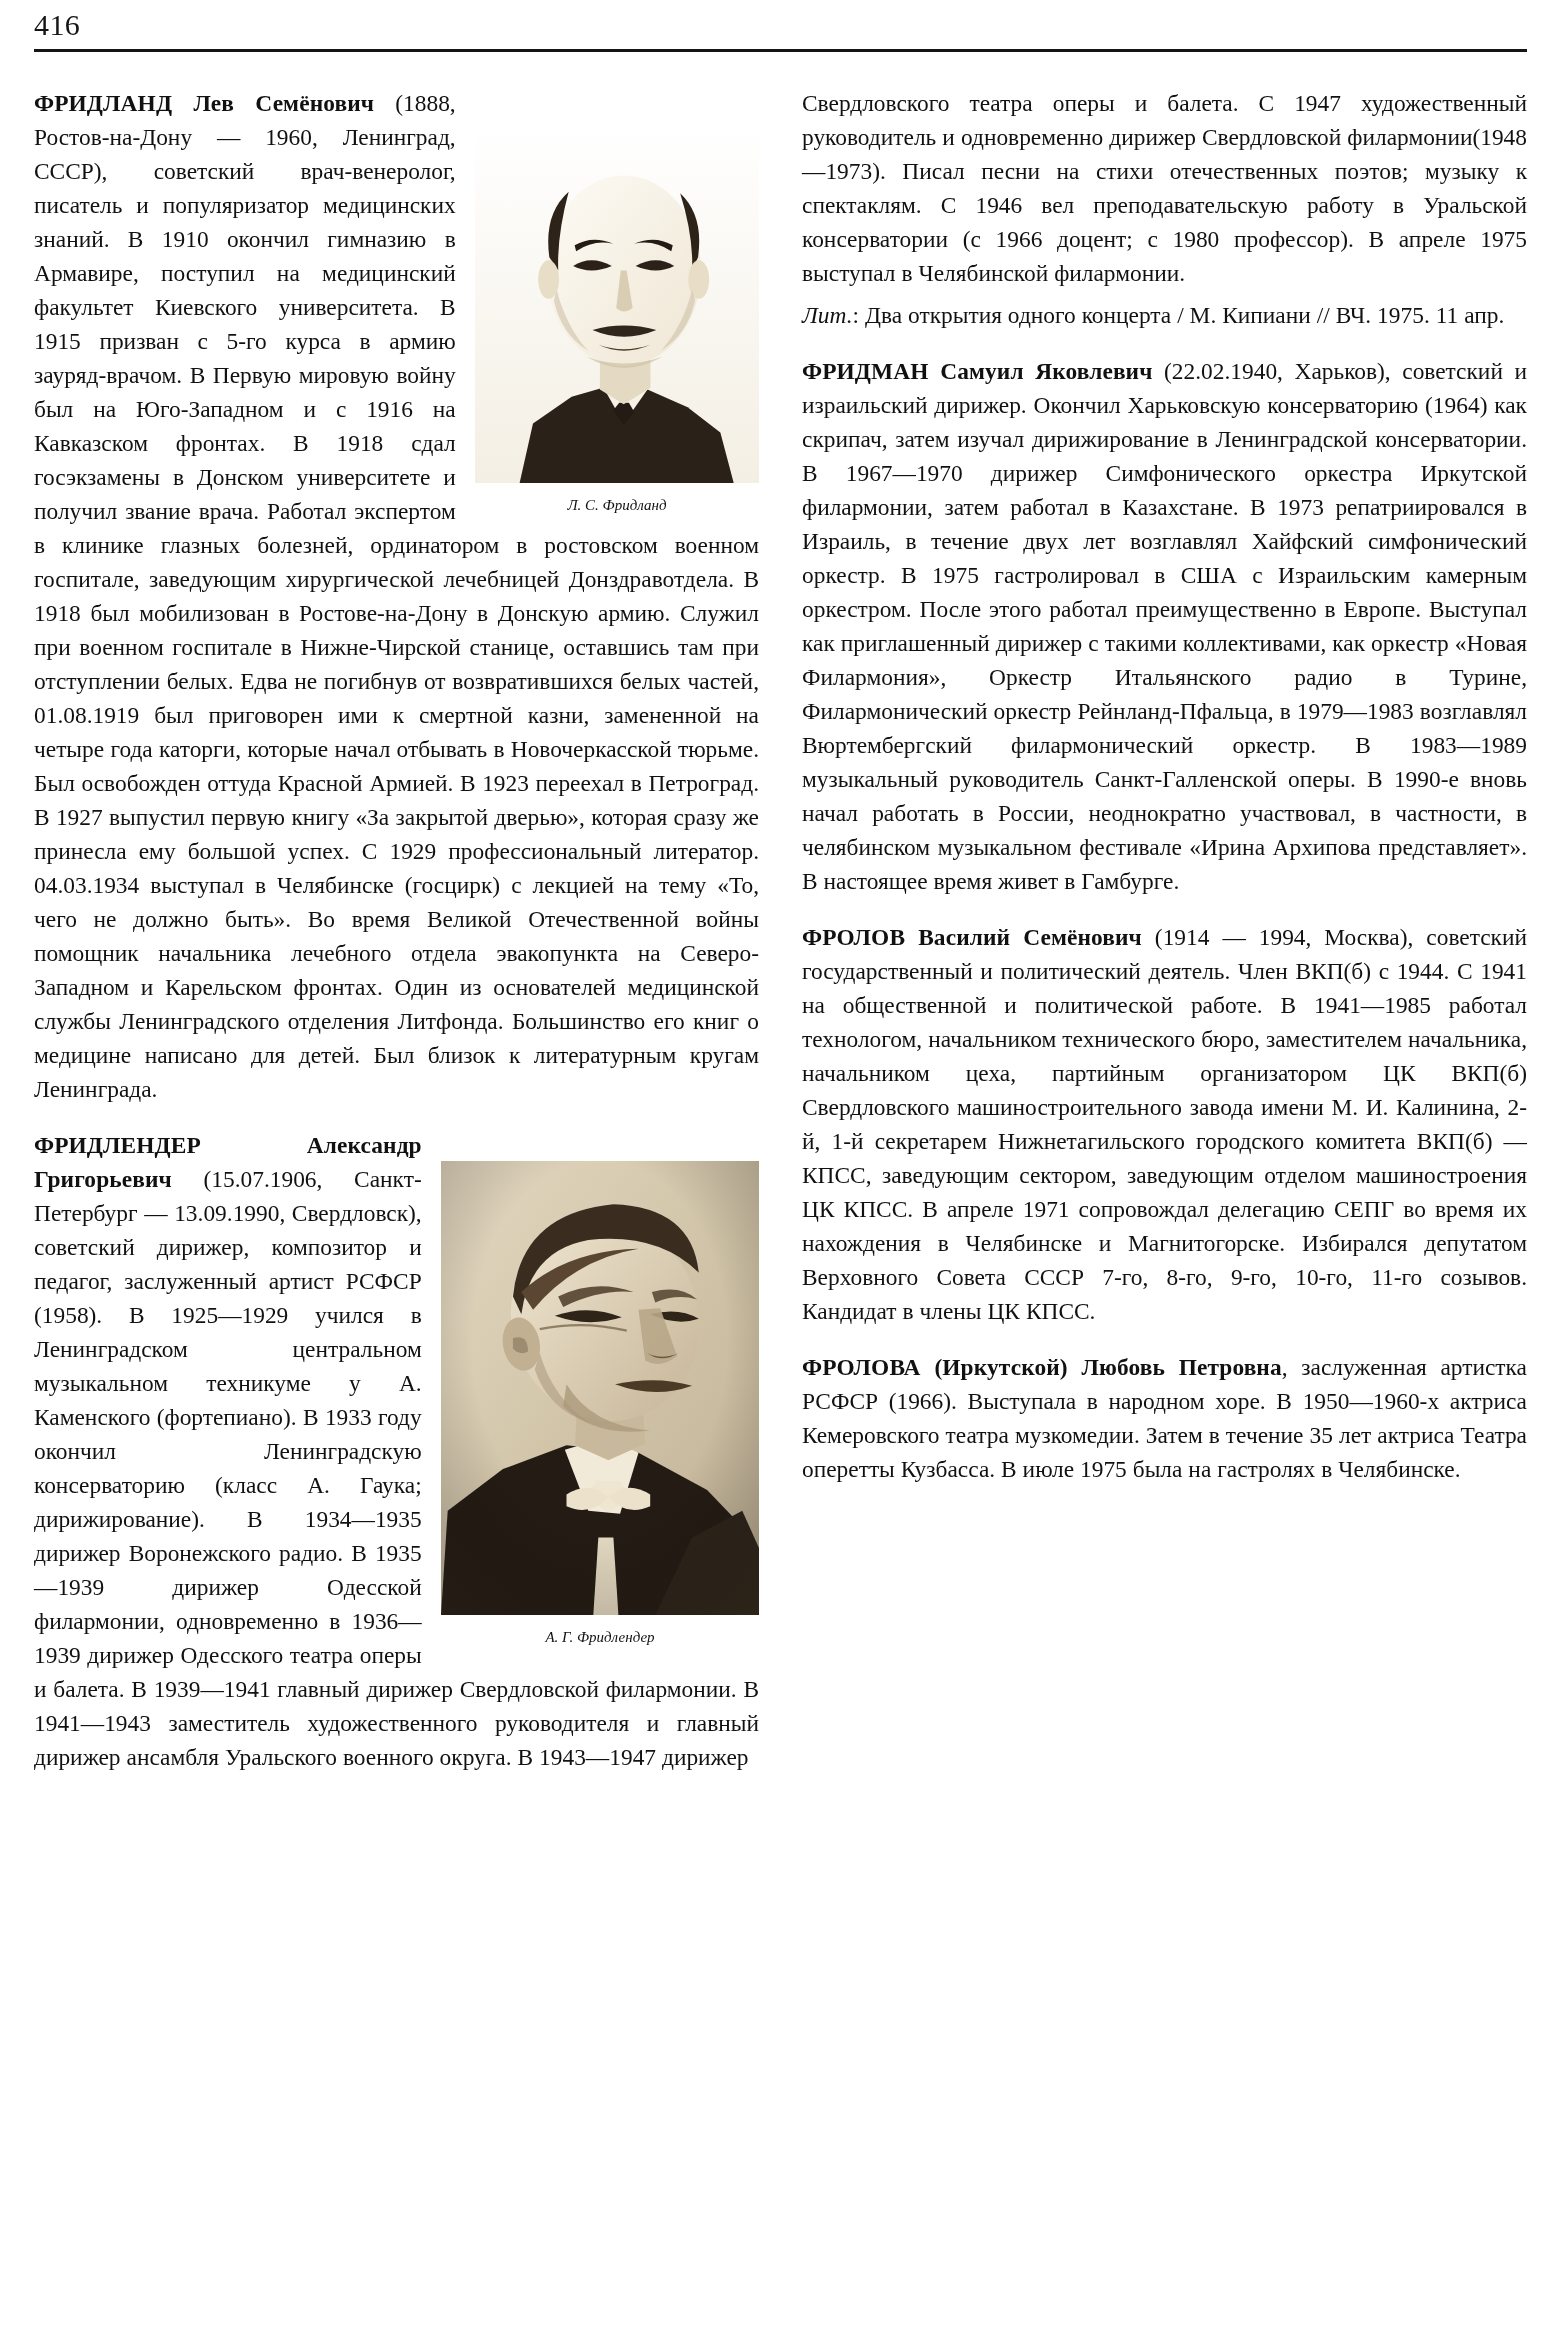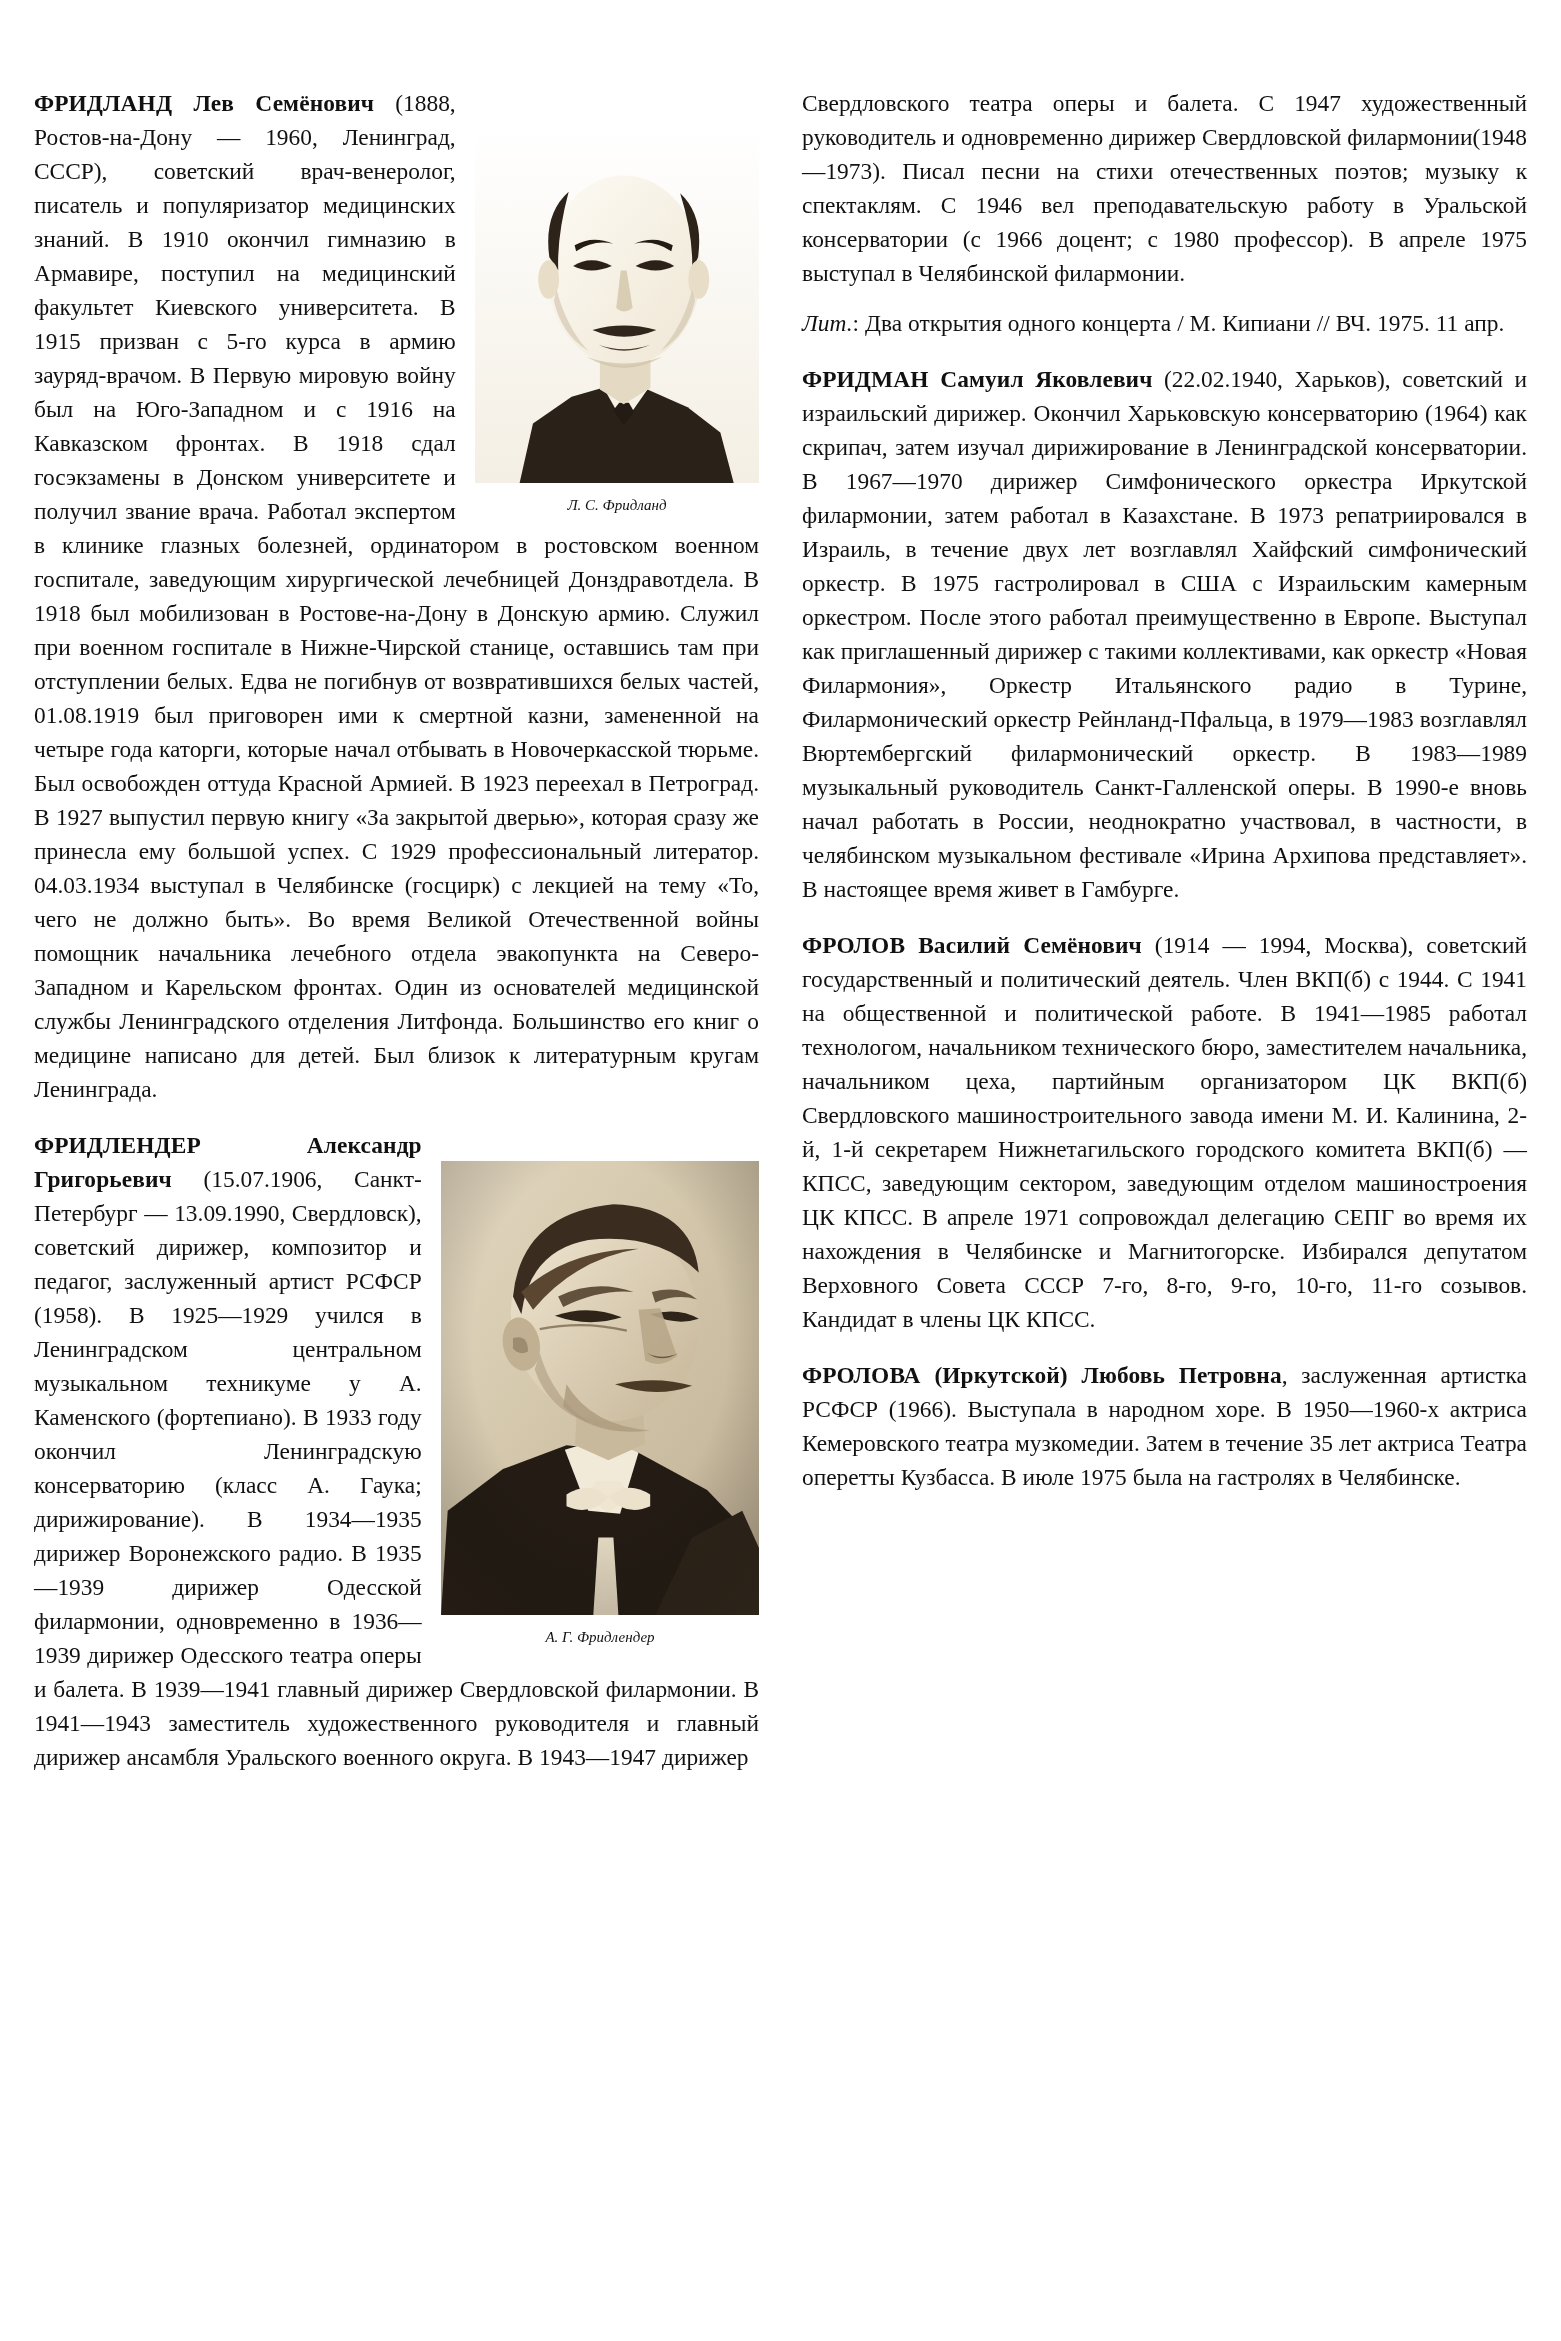--- a/index.html
+++ b/index.html
@@ -69,21 +69,21 @@
 
   p.body {
     margin: 0;
     font-size: 23.4px;
     line-height: 34px;
     text-align: justify;
     text-justify: inter-word;
     hyphens: manual;
     word-spacing: 0.1px;
   }
-  p.body + p.body { margin-top: 16px; }
+  p.body + p.body { margin-top: 8px; }
 
   .lead-name {
     font-weight: bold;
     letter-spacing: 0.1px;
   }
   .lead-name .surname { text-transform: uppercase; }
 
   .lit {
     font-style: italic;
   }
@@ -119,20 +119,24 @@
     text-align: center;
     padding-top: 7.4px;
     white-space: nowrap;
   }
 </style>
 </head>
 <body>
 
 <div class="page">
 
+  <div class="page-header">
+    <div class="folio">416</div>
+    <div class="header-rule"></div>
+  </div>
 
   <div class="columns">
 
     <div class="col">
 
       <div class="entry">
 
         <figure class="portrait fig1">
           <div class="photo p1">
             <svg viewBox="0 0 382 482" preserveAspectRatio="none" aria-hidden="true">

